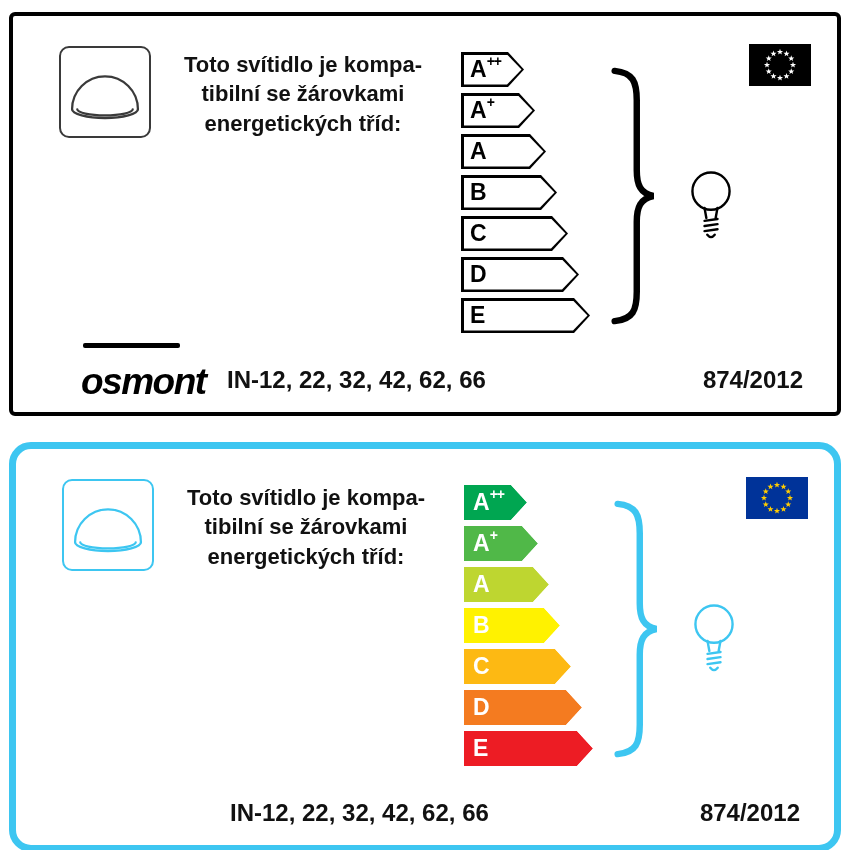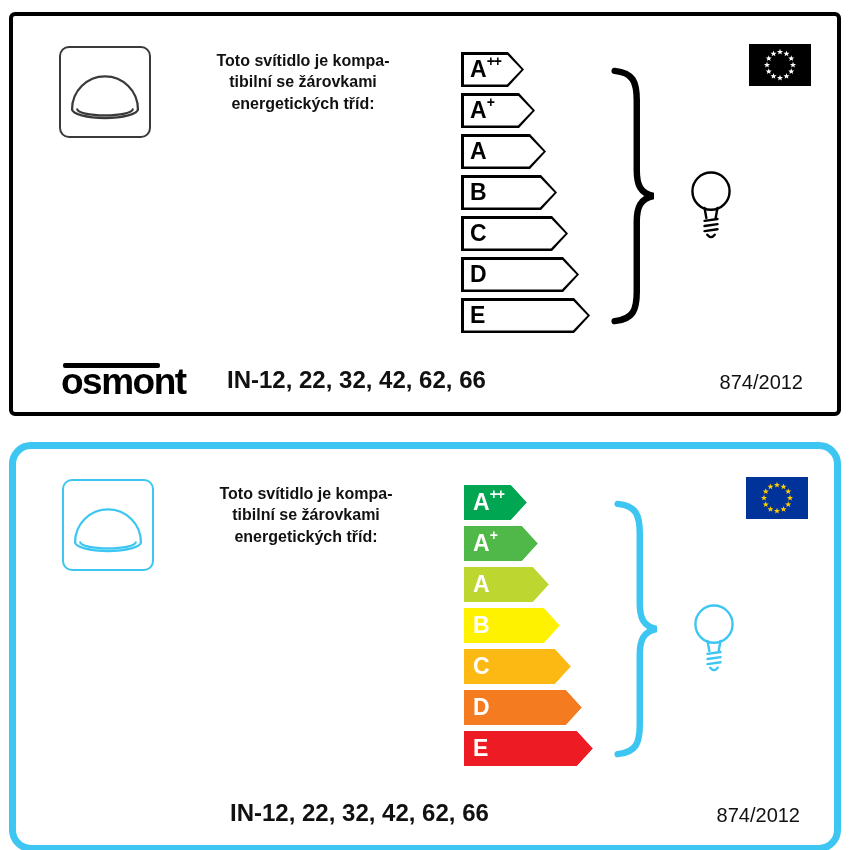--- a/index.html
+++ b/index.html
@@ -7,46 +7,46 @@
   .wrap{padding-top:12px;}
   .panel{position:relative;box-sizing:border-box;margin:0 9px 26px 9px;background:#fff;}
   .panel-mono{height:404px;border:4px solid #000;border-radius:6px;}
   .panel-color{height:410px;border:7px solid #3dc6f1;border-radius:22px;}
 
   
   .fixture{position:absolute;left:46px;top:30px;width:88px;height:88px;border:2.6px solid #3a3a3a;border-radius:10px;display:flex;align-items:center;justify-content:center;}
   .fixture svg{width:78px;height:56px;}
 
   
-  .compat{position:absolute;left:140px;top:34px;width:300px;text-align:center;font-size:16px;font-weight:bold;color:#111;line-height:1.33;}
+  .compat{position:absolute;left:140px;top:34px;width:300px;text-align:center;font-size:22px;font-weight:bold;color:#111;line-height:1.33;}
 
   
   .arrows{position:absolute;left:448px;top:36px;display:flex;flex-direction:column;gap:6px;}
   .arrow{position:relative;height:35px;clip-path:polygon(0 0,calc(100% - 16px) 0,100% 50%,calc(100% - 16px) 100%,0 100%);}
   .panel-mono .arrow{background:#000;}
   .arrow-fill{position:absolute;inset:2.5px;clip-path:polygon(0 0,calc(100% - 14.5px) 0,100% 50%,calc(100% - 14.5px) 100%,0 100%);}
   .panel-color .arrow-fill{inset:0;clip-path:polygon(0 0,calc(100% - 16px) 0,100% 50%,calc(100% - 16px) 100%,0 100%);}
   .al{position:relative;z-index:2;display:inline-block;padding:3px 0 0 9px;font-size:23px;font-weight:bold;line-height:1.2;}
   .al sup{font-size:14px;font-weight:bold;position:relative;top:-2px;letter-spacing:-1px;}
   .a1{width:63px}.a2{width:74px}.a3{width:85px}.a4{width:96px}.a5{width:107px}.a6{width:118px}.a7{width:129px}
 
   
   .brace{position:absolute;left:598px;top:40px;width:46px;height:280px;}
   .bulb{position:absolute;left:672px;top:152px;width:52px;height:76px;}
 
   
   .flag{position:absolute;right:26px;top:28px;width:62px;height:42px;}
   .flag svg{width:62px;height:42px;display:block;}
 
   
-  .logo{position:absolute;left:48px;bottom:12px;font-size:37px;font-weight:bold;letter-spacing:-1.5px;line-height:1;padding-top:0;}
+  .logo{position:absolute;left:68px;bottom:12px;font-size:37px;font-weight:bold;letter-spacing:-1.5px;line-height:1;padding-top:20px;font-style:italic;}
   .logo::before{content:"";position:absolute;left:2px;top:0;width:78%;height:4.5px;background:currentColor;border-radius:2px;}
   .logo-reg{font-size:12px;vertical-align:top;position:relative;top:-2px;letter-spacing:0;}
   .models{position:absolute;left:214px;bottom:18px;font-size:24px;font-weight:bold;color:#111;}
-  .regulation{position:absolute;right:34px;bottom:18px;font-size:20px;font-weight:normal;color:#111;}
+  .regulation{position:absolute;right:34px;bottom:18px;font-size:24px;font-weight:bold;color:#111;}
 </style>
 </head>
 <body>
 
 <svg width="0" height="0" style="position:absolute">
   <defs>
     <path id="star-shape" d="M0,-3.2 L0.79,-1.09 L3.04,-0.99 L1.28,0.42 L1.88,2.59 L0,1.35 L-1.88,2.59 L-1.28,0.42 L-3.04,-0.99 L-0.79,-1.09 Z"></path>
   </defs>
 </svg>
 

